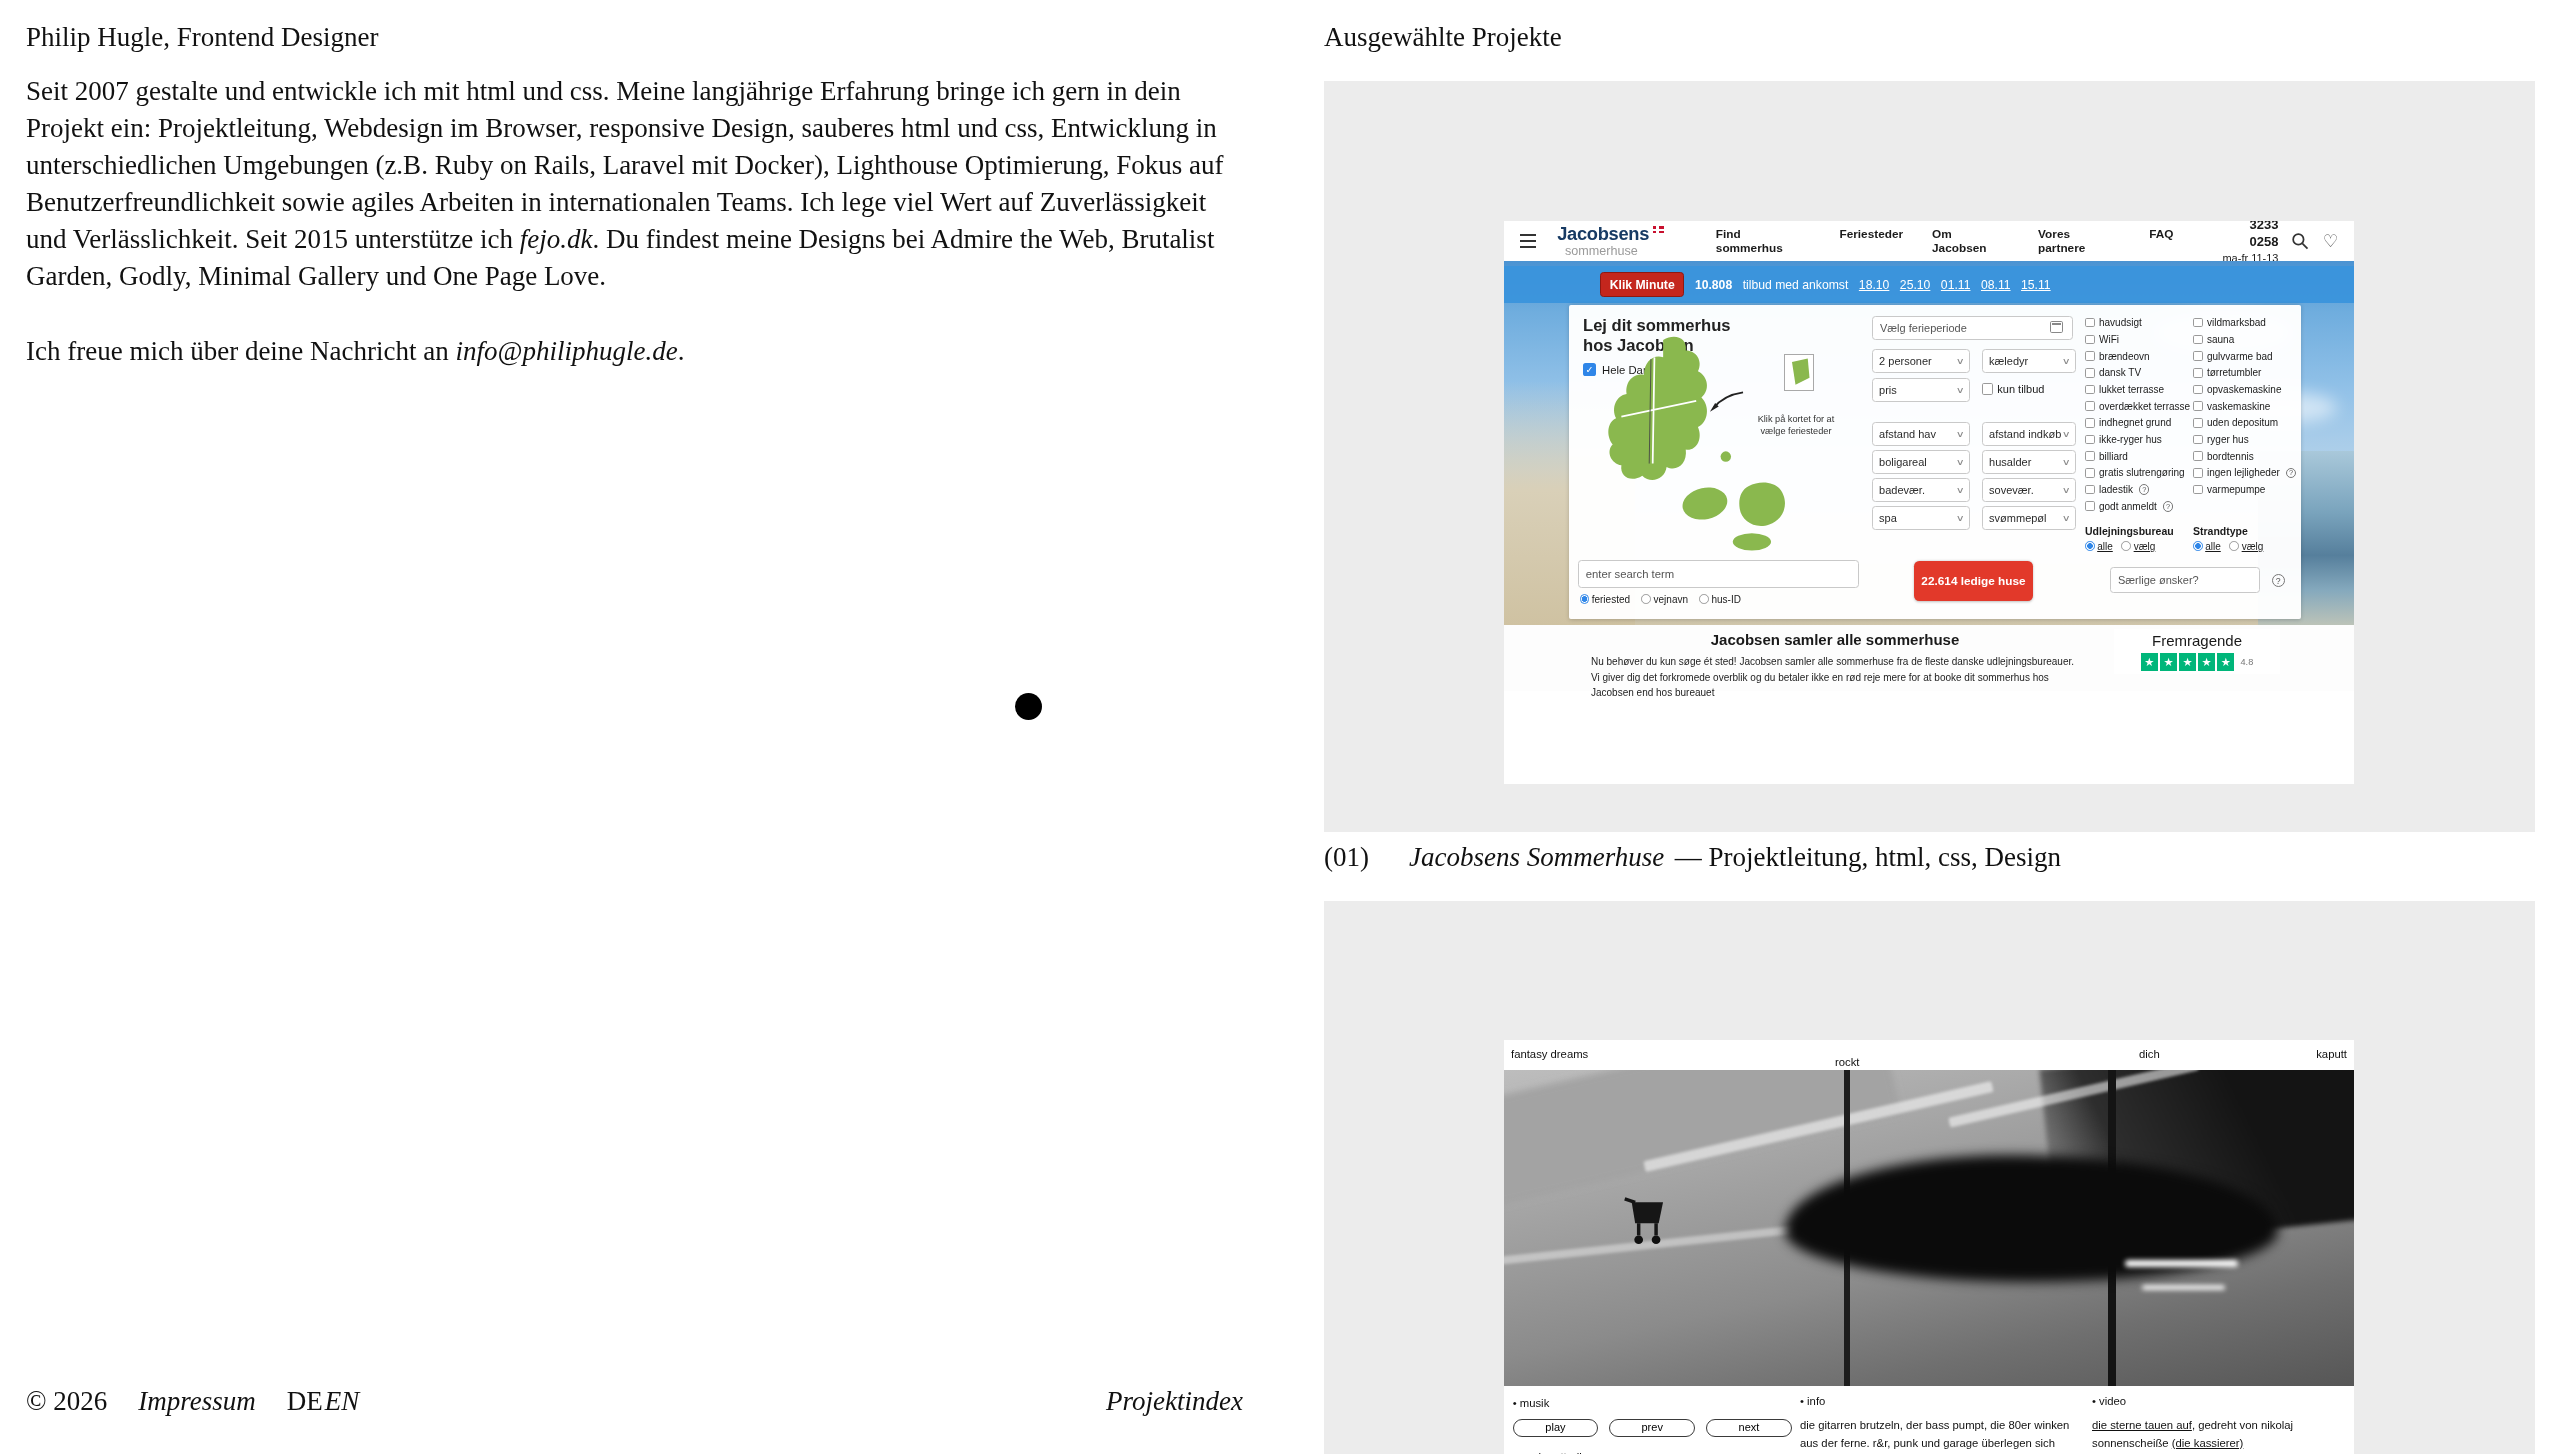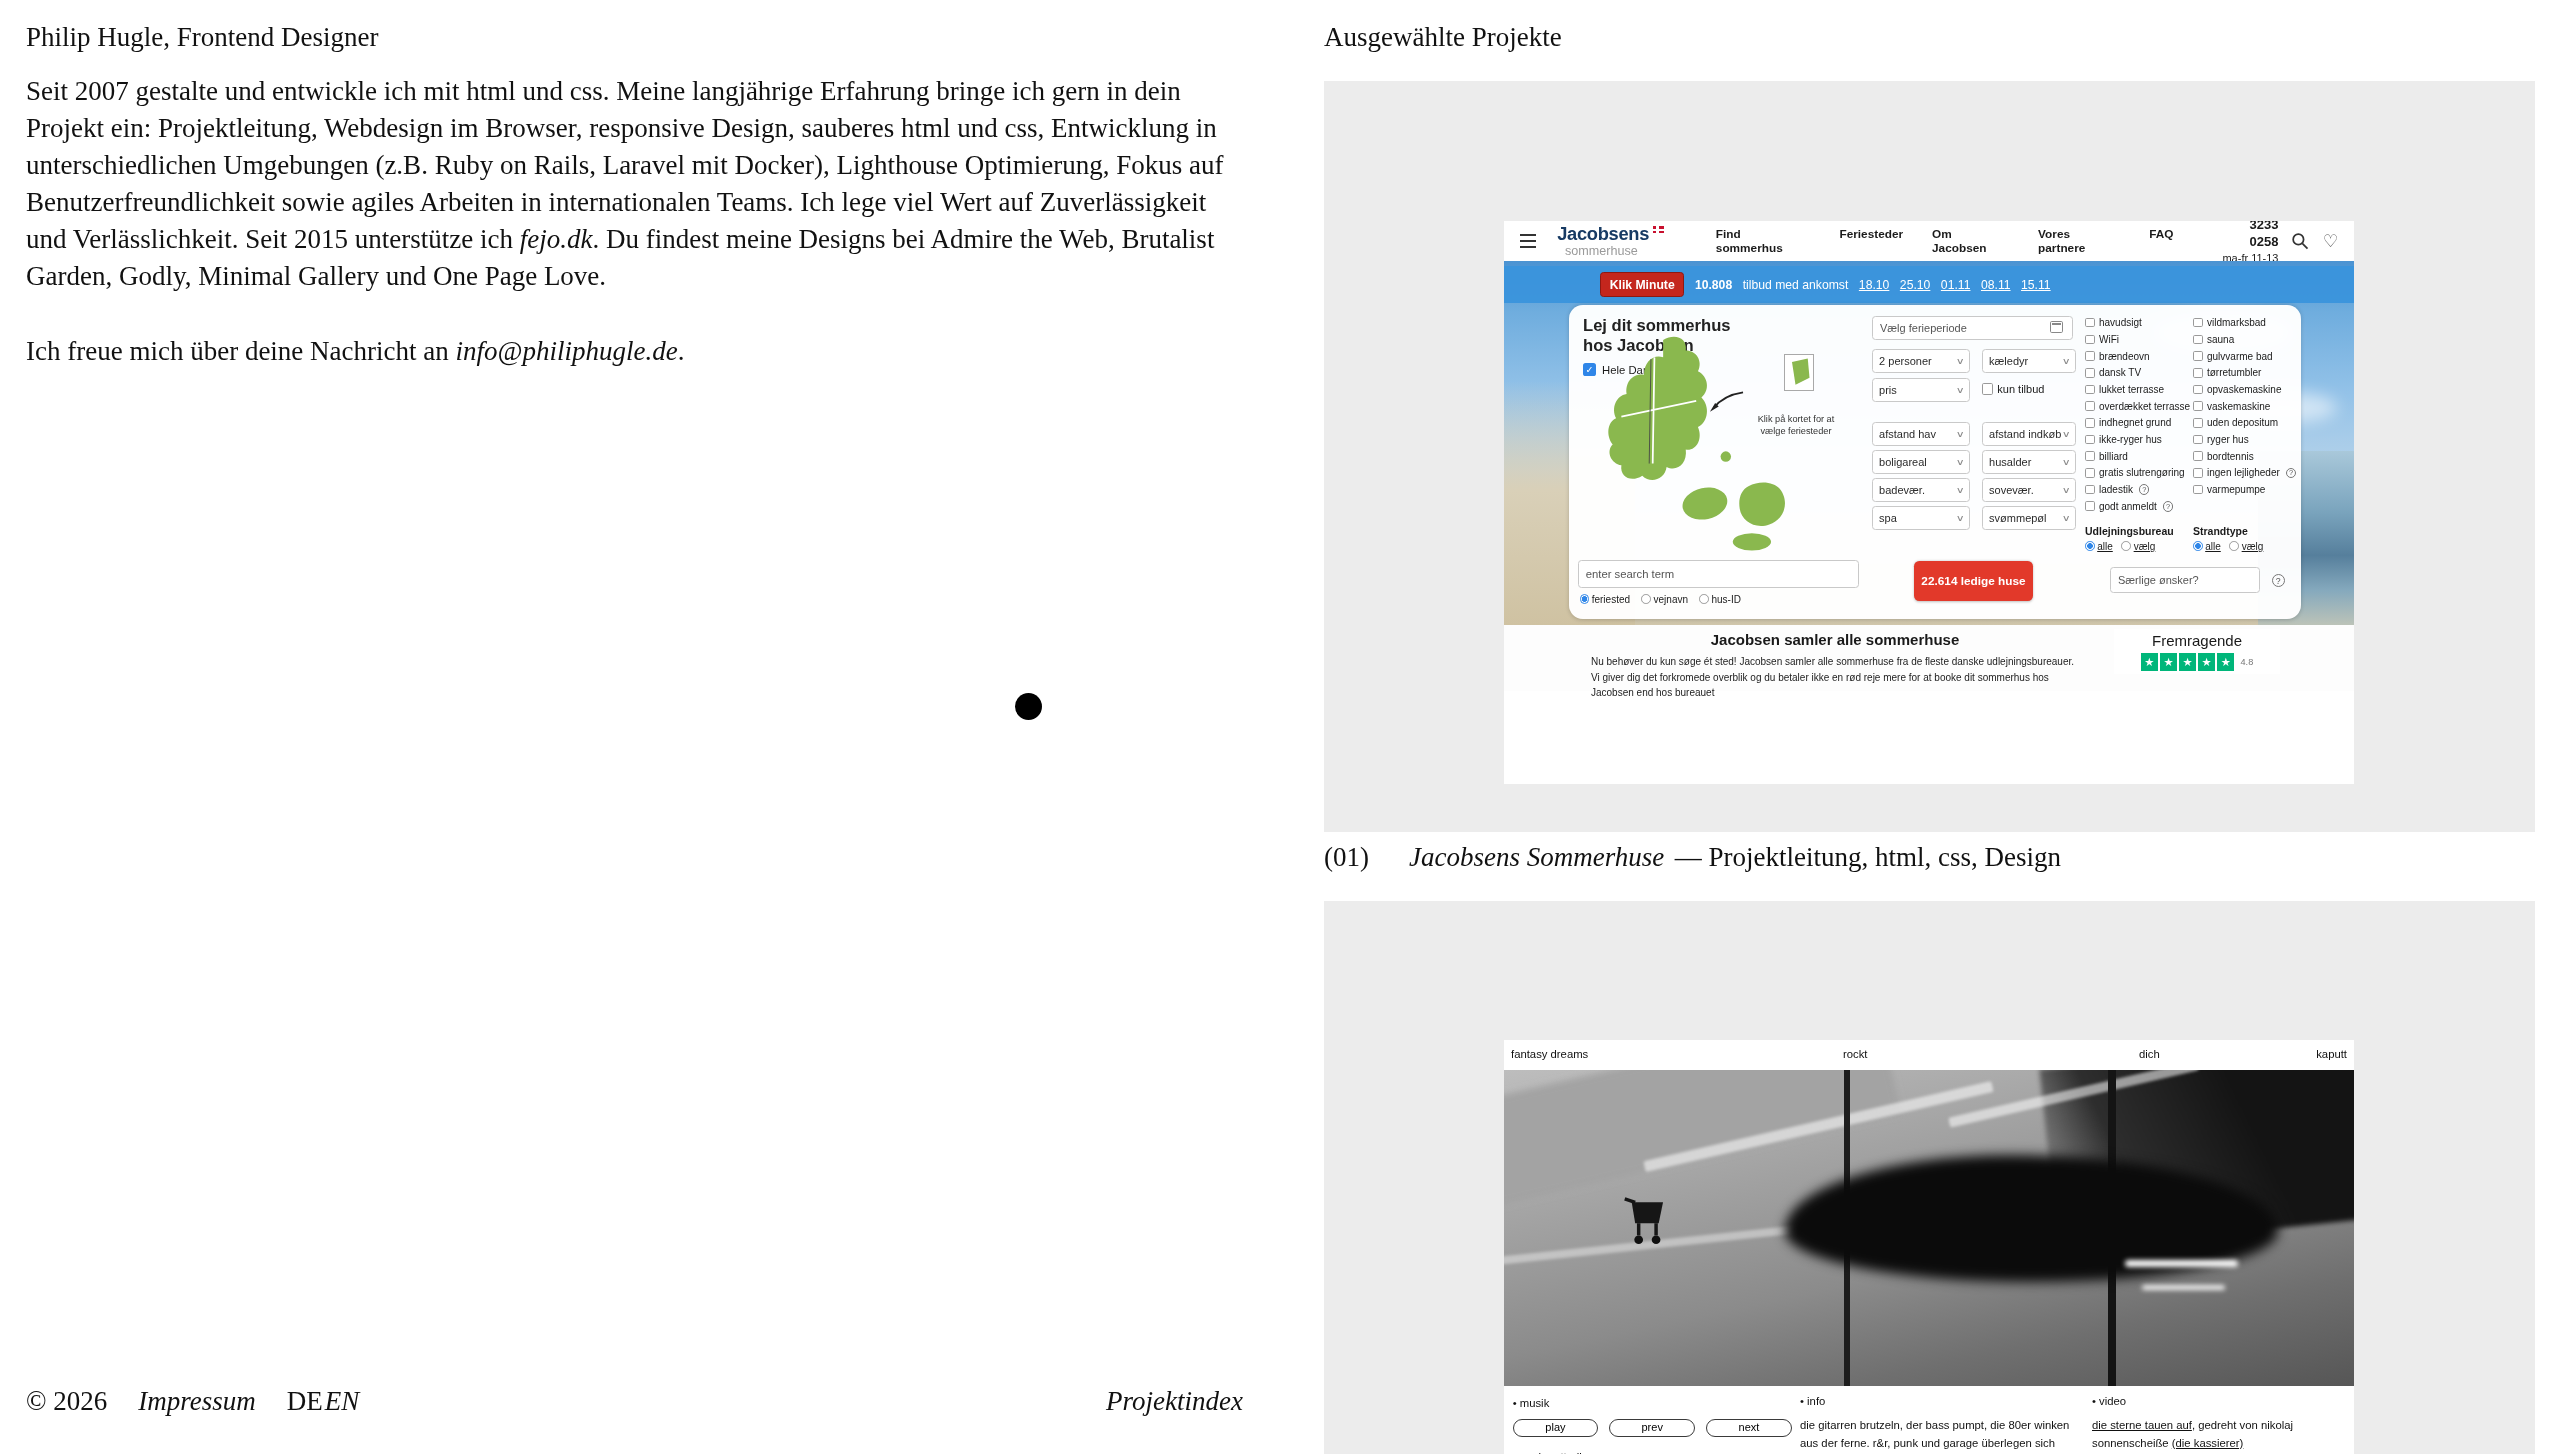--- a/index.html
+++ b/index.html
@@ -67,21 +67,21 @@
      background:linear-gradient(180deg,#a9c8da 0%, #7aa4bd 35%, #567f9c 60%, #85a9bd 80%, #bcc3b8 100%); }
   .s1-stripe { position:absolute; left:0; right:0; top:5.2px; height:37px; background:rgba(58,147,220,.95);
      display:flex; align-items:center; gap:10.5px; padding-left:96px; color:#fff; font-size:12.2px; }
   .lm-badge { background:#c4261d; border:0.9px solid #8e1812; border-radius:3.5px; padding:4.4px 8.7px;
      font-weight:bold; font-size:12.2px; cursor:pointer; }
   .lm-count { font-weight:bold; }
   .lm-date { text-decoration:underline; cursor:pointer; }
 
   
   .s1-panel { position:absolute; left:65px; top:44px; width:732px; height:314px;
-     background:rgba(255,255,255,.97); border-radius:14px; box-shadow:0 0.9px 4.4px rgba(0,0,0,.18); }
+     background:rgba(255,255,255,.97); border-radius:2px; box-shadow:0 0.9px 4.4px rgba(0,0,0,.18); }
   .panel-title { position:absolute; left:14px; top:10.5px; font-size:16.6px; font-weight:bold; line-height:1.25; color:#222; }
   .hele-row { position:absolute; left:14px; top:58px; display:flex; align-items:center; gap:6.1px; font-size:11.3px; }
   .cb-on { width:13px; height:13px; background:#2f86e8; border-radius:2.6px; color:#fff; font-size:9.6px;
            display:flex; align-items:center; justify-content:center; }
   .map-svg { position:absolute; left:33px; top:28px; }
   .inset { position:absolute; left:215px; top:49px; width:30px; height:37px; background:#fff; border:0.9px solid #a9a9a9; }
   .arrow-svg { position:absolute; left:139px; top:84px; }
   .map-note { position:absolute; left:171px; top:108px; width:112px; font-size:9.2px; line-height:1.35;
               text-align:center; color:#333; }
 
@@ -133,21 +133,21 @@
   .trust-label { font-size:15px; margin-bottom:4.4px; color:#191919; }
   .stars { display:flex; justify-content:center; align-items:center; gap:1.7px; }
   .star { width:17.4px; height:17.4px; background:#00b67a; color:#fff; font-size:11.3px;
           display:inline-flex; align-items:center; justify-content:center;
           font-family:"DejaVu Sans", sans-serif; }
   .score { font-size:9.2px; color:#777; margin-left:4.4px; }
 
   
   .s2-header { position:relative; height:30px; background:#fff; font-size:11.3px; color:#111; }
   .s2-header span { position:absolute; top:7.8px; cursor:default; }
-  .h0 { left:7px; } .h1 { left:339px; } .h2 { left:635px; } .h3 { right:7px; }
+  .h0 { left:7px; } .h1 { left:331px;margin-top:8px; } .h2 { left:635px; } .h3 { right:7px; }
   .s2-photo { position:relative; height:316px; overflow:hidden;
      background:linear-gradient(168deg, #bdbdbd 0%, #ababab 22%, #9b9b9b 40%, #8b8b8b 58%, #6f6f6f 78%, #565656 100%); }
   .verge { position:absolute; left:-6%; top:-4%; width:52%; height:34%; background:#a3a3a3;
            transform:rotate(-13deg); filter:blur(3.5px); }
   .trees { position:absolute; right:-4%; top:-6%; width:40%; height:58%; background:
            linear-gradient(250deg, #141414 40%, #2e2e2e 75%, rgba(60,60,60,.0));
            transform:rotate(-6deg); filter:blur(2.6px); }
   .mark { position:absolute; background:rgba(255,255,255,.55); filter:blur(1.7px); border-radius:2.6px; }
   .m1 { left:16%; top:16%; width:42%; height:11.3px; transform:rotate(-13deg); }
   .m2 { left:52%; top:6%; width:30%; height:9.6px; transform:rotate(-13deg); }

